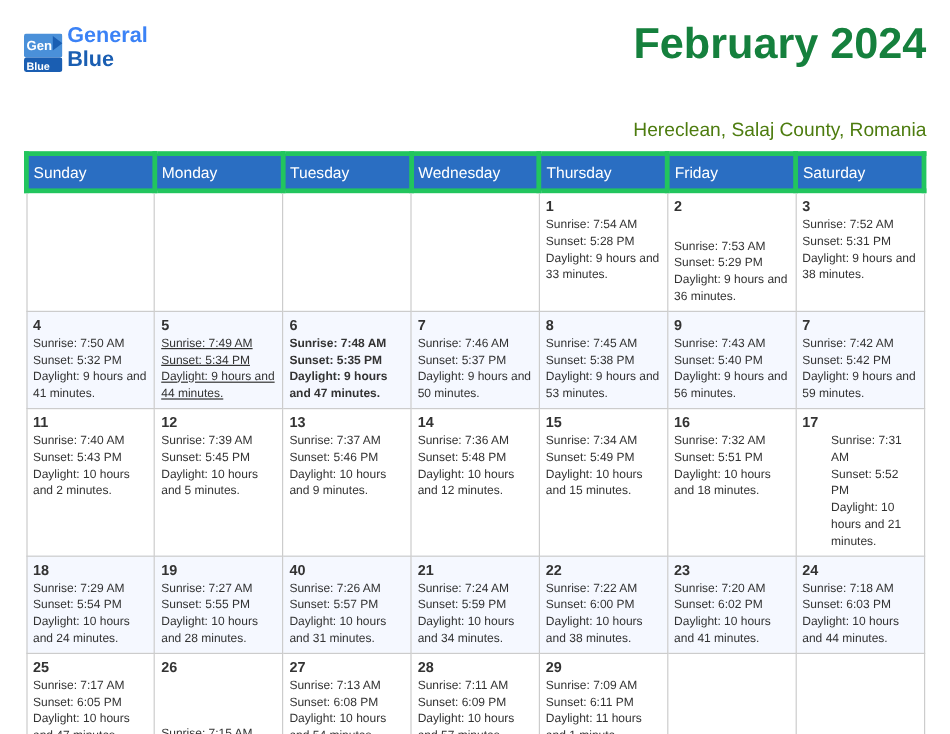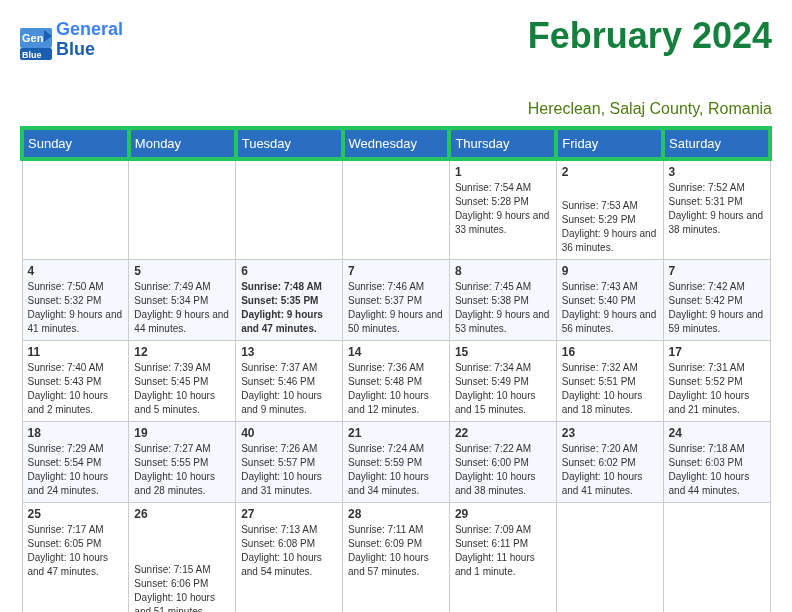--- a/index.html
+++ b/index.html
@@ -155,21 +155,21 @@
       </tr>
       <tr>
         <td>
           <span class="day-number">4</span>
           <div class="day-info" style="white-space: pre-line;">Sunrise: 7:50 AM
 Sunset: 5:32 PM
 Daylight: 9 hours and 41 minutes.</div>
         </td>
         <td>
           <span class="day-number">5</span>
-          <div class="day-info" style="white-space: pre-line;">Sunrise: 7:49 AM
+          <div class="day-info" style="white-space: pre-line; text-decoration: underline;">Sunrise: 7:49 AM
 Sunset: 5:34 PM
 Daylight: 9 hours and 44 minutes.</div>
         </td>
         <td>
           <span class="day-number">6</span>
           <div class="day-info" style="white-space: pre-line; font-weight: bold;">Sunrise: 7:48 AM
 Sunset: 5:35 PM
 Daylight: 9 hours and 47 minutes.</div>
         </td>
         <td>
@@ -229,21 +229,21 @@
 Daylight: 10 hours and 15 minutes.</div>
         </td>
         <td>
           <span class="day-number">16</span>
           <div class="day-info" style="white-space: pre-line;">Sunrise: 7:32 AM
 Sunset: 5:51 PM
 Daylight: 10 hours and 18 minutes.</div>
         </td>
         <td>
           <span class="day-number">17</span>
-          <div class="day-info" style="white-space: pre-line;">Sunrise: 7:31 AM
+          <div class="day-info" style="white-space: pre-line; margin-left: 24px;">Sunrise: 7:31 AM
 Sunset: 5:52 PM
 Daylight: 10 hours and 21 minutes.</div>
         </td>
       </tr>
       <tr>
         <td>
           <span class="day-number">18</span>
           <div class="day-info" style="white-space: pre-line;">Sunrise: 7:29 AM
 Sunset: 5:54 PM
 Daylight: 10 hours and 24 minutes.</div>

